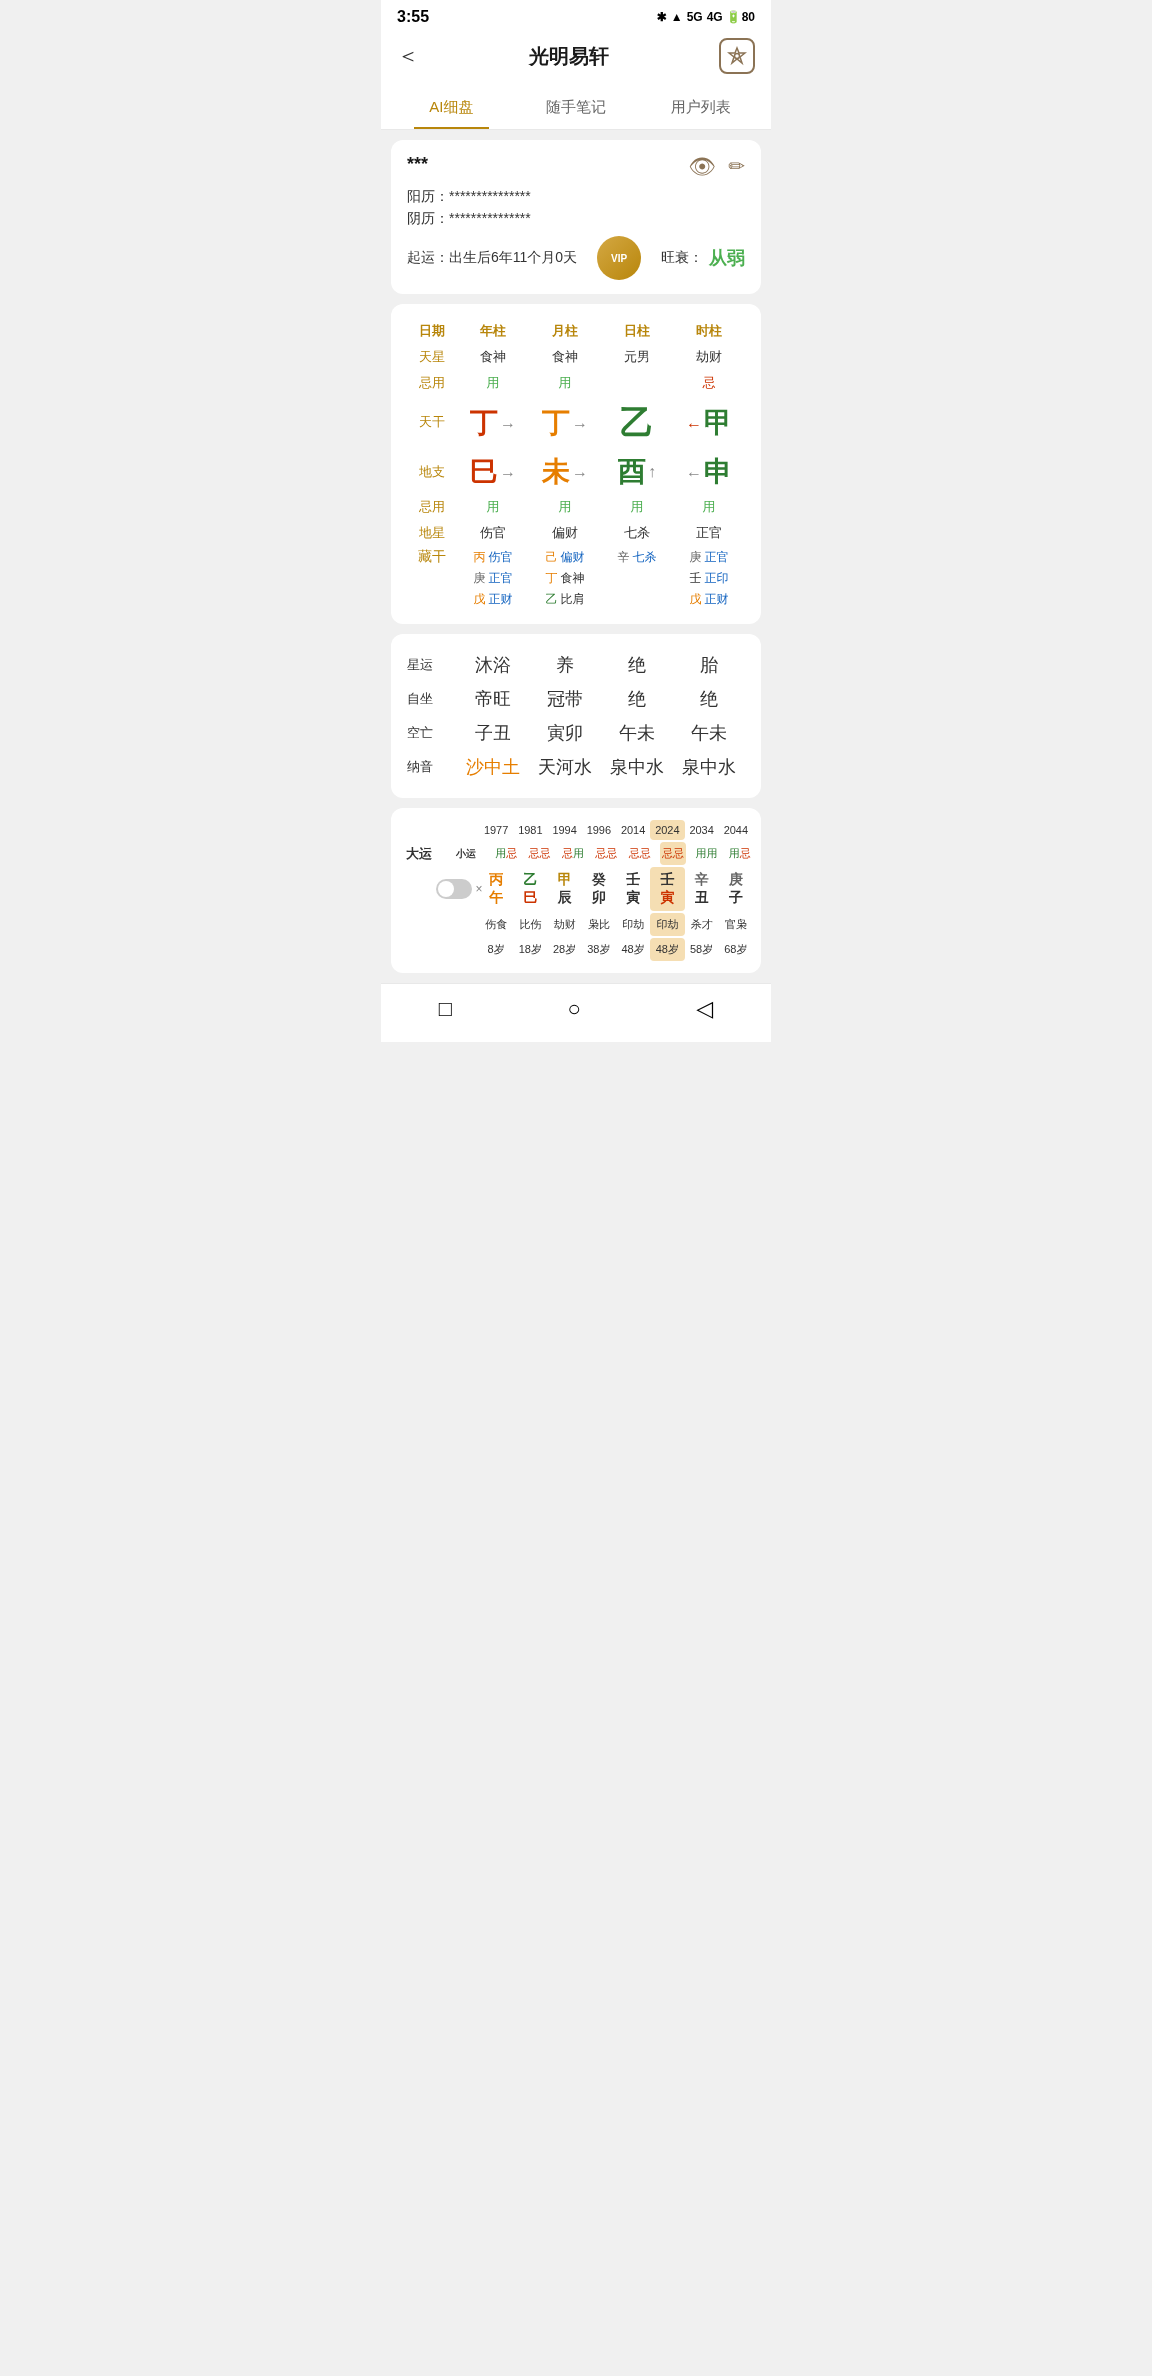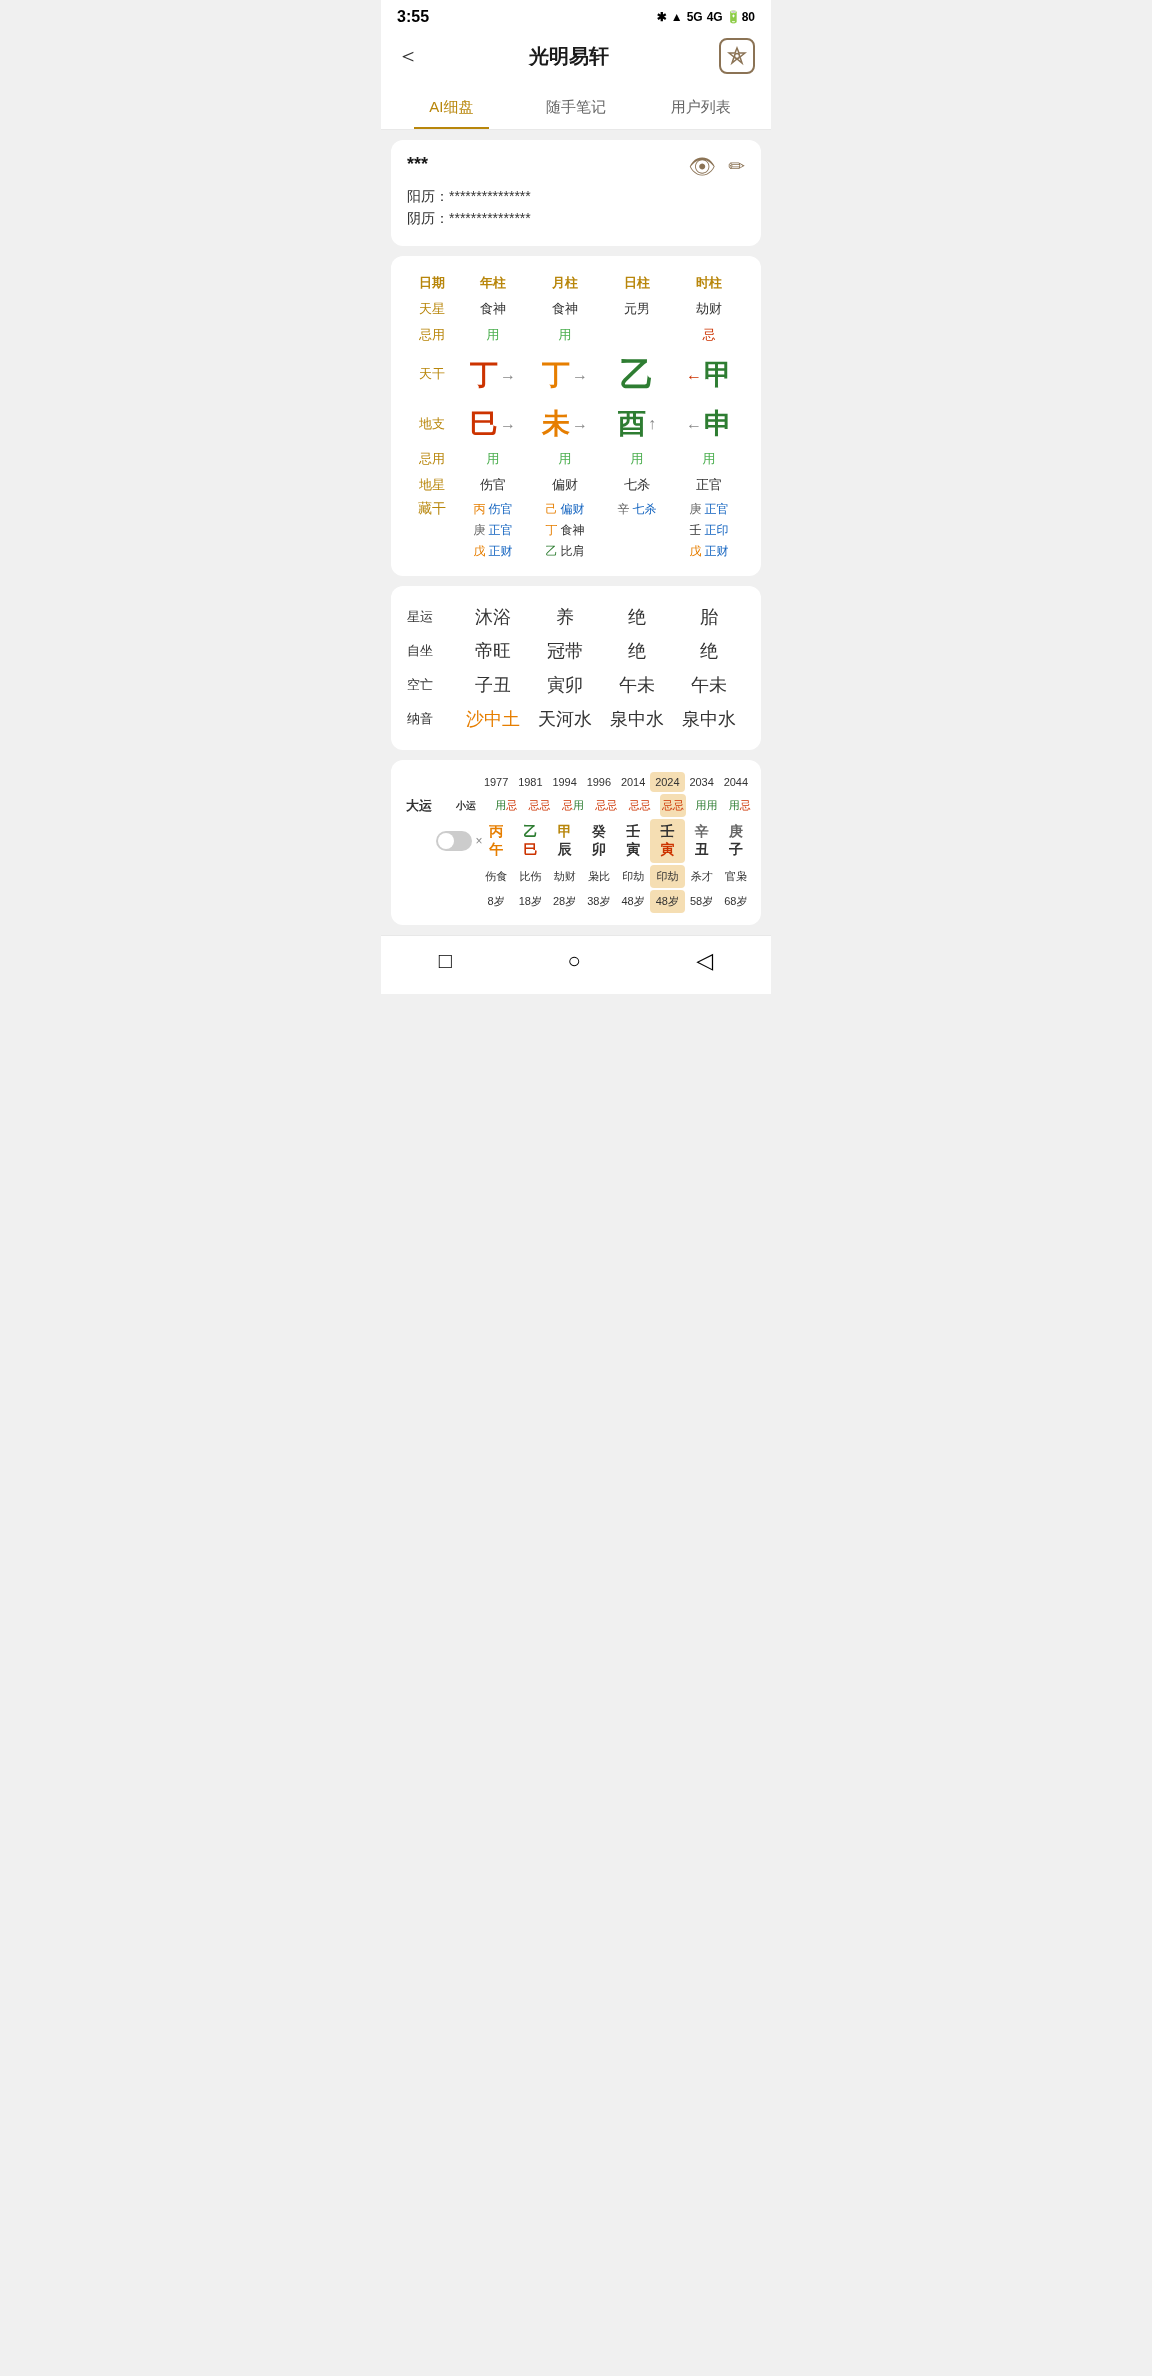--- a/index.html
+++ b/index.html
@@ -260,20 +260,30 @@
 <div class="card">
   <div class="info-card-header">
     <span class="info-name">***</span>
     <div class="info-actions">
       <span style="font-size:22px;color:#8B7355;">👁</span>
       <span style="font-size:20px;color:#8B7355;">✏</span>
     </div>
   </div>
   <div class="info-row">阳历：***************</div>
   <div class="info-row">阴历：***************</div>
+  <div class="info-bottom">
+    <span class="info-row">起运：出生后6年11个月0天</span>
+    <div class="vip-badge">
+      <span style="font-size:10px;">VIP</span>
+    </div>
+    <div style="display:flex;align-items:center;gap:6px;">
+      <span class="wangshuai">旺衰：</span>
+      <span class="wangshuai-val">从弱</span>
+    </div>
+  </div>
 </div>
 
 <div class="card">
 
   <div class="bazi-row bazi-header">
     <div class="bazi-cell">日期</div>
     <div class="bazi-cell">年柱</div>
     <div class="bazi-cell">月柱</div>
     <div class="bazi-cell">日柱</div>
     <div class="bazi-cell">时柱</div>

